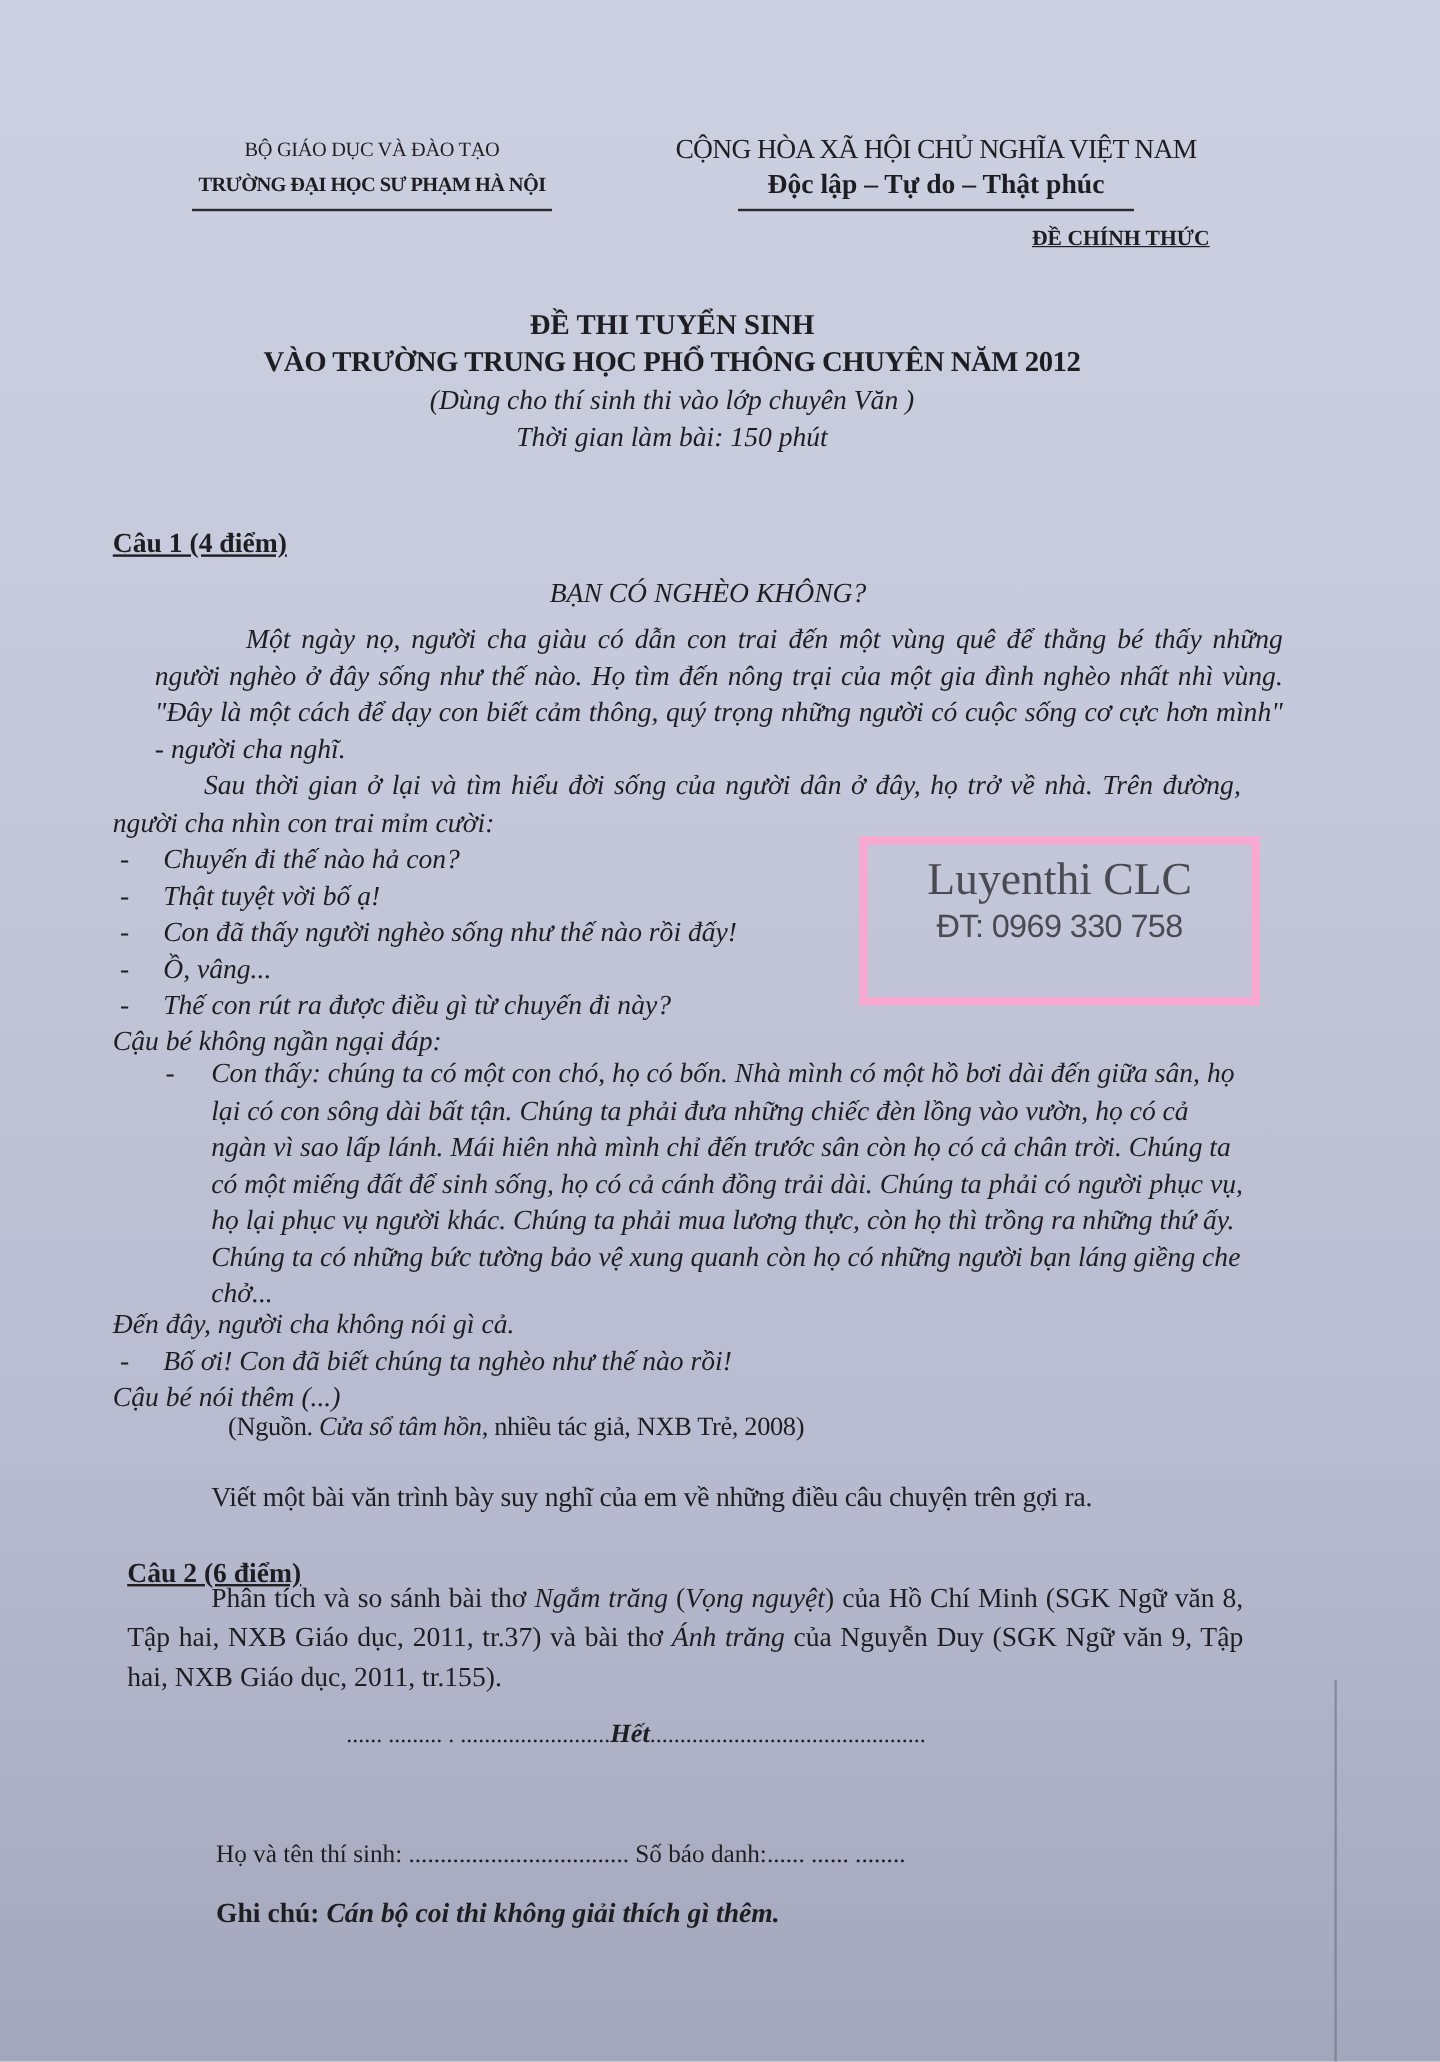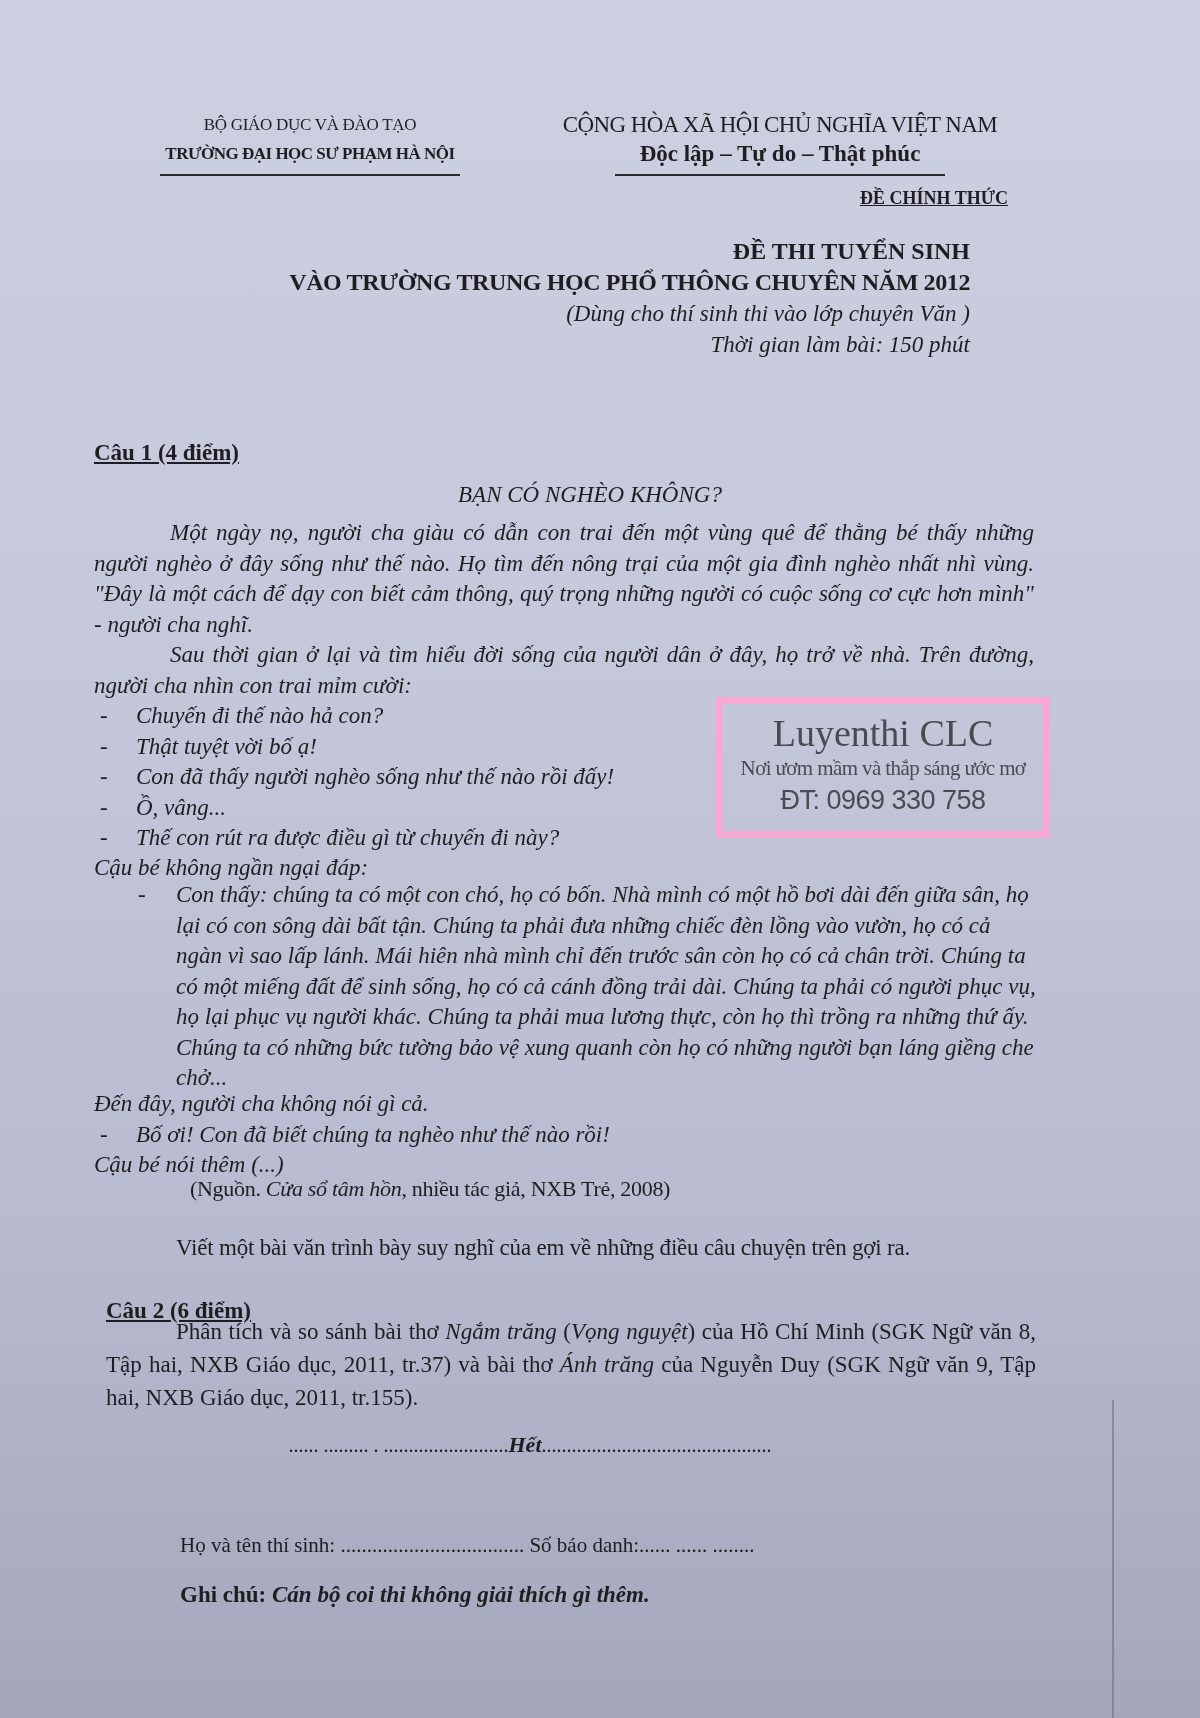--- a/index.html
+++ b/index.html
@@ -54,22 +54,22 @@
       margin: 6px auto 0 auto;
     }
     .official {
       left: 860px; top: 188px;
       font-size: 18px; font-weight: bold;
       text-decoration: underline;
     }
 
     
     .title-block {
-      left: 150px; top: 236px; width: 820px;
-      text-align: right;
+      left: 150px; top: 256px; width: 820px;
+      text-align: center;
       line-height: 31px;
     }
     .title-block .t1 { font-size: 24px; font-weight: bold; }
     .title-block .t2 { font-size: 24px; font-weight: bold; letter-spacing: -0.4px; }
     .title-block .t3 { font-size: 23px; font-weight: bold; }
     .title-block .t4 { font-size: 23px; font-style: italic; }
     .title-block .t5 { font-size: 23px; font-style: italic; }
 
     
     .body-text {
@@ -183,41 +183,40 @@
   <div class="t1">ĐỀ THI TUYỂN SINH</div>
   <div class="t2">VÀO TRƯỜNG TRUNG HỌC PHỔ THÔNG CHUYÊN NĂM 2012</div>
   <div class="t4">(Dùng cho thí sinh thi vào lớp chuyên Văn )</div>
   <div class="t5">Thời gian làm bài: 150 phút</div>
 </div>
 
 <div class="abs q-heading" style="left:94px; top:440px;">Câu 1 (4 điểm)</div>
 
 <div class="abs story-title">BẠN CÓ NGHÈO KHÔNG?</div>
 
-<div class="abs para body-text" style="top:518px;">
+<div class="abs para body-text" style="top:518px;margin-left:35px;">
   <span class="indent"></span><span>Một ngày nọ, người cha giàu có dẫn con trai đến một vùng quê để thằng bé thấy những người nghèo ở đây sống như thế nào. Họ tìm đến nông trại của một gia đình nghèo nhất nhì vùng. "Đây là một cách để dạy con biết cảm thông, quý trọng những người có cuộc sống cơ cực hơn mình" - người cha nghĩ.</span>
 </div>
 
 <div class="abs para body-text" style="top:640px; font-style:italic;">
   <span class="indent"></span><span>Sau thời gian ở lại và tìm hiểu đời sống của người dân ở đây, họ trở về nhà. Trên đường, người cha nhìn con trai mỉm cười:</span>
 </div>
 
 <div class="abs body-text" style="left:94px; top:701px; width:620px;">
   <ul class="dash-list">
     <li>Chuyến đi thế nào hả con?</li>
     <li>Thật tuyệt vời bố ạ!</li>
     <li>Con đã thấy người nghèo sống như thế nào rồi đấy!</li>
     <li>Ồ, vâng...</li>
     <li>Thế con rút ra được điều gì từ chuyến đi này?</li>
   </ul>
 </div>
 
 <div class="abs stamp">
   <div class="s1">Luyenthi CLC</div>
-  <div class="s2">Nơi ươm mầm và thắp sáng ước mơ</div>
   <div class="s3">ĐT: 0969 330 758</div>
 </div>
 
 <div class="abs body-text italic" style="left:94px; top:853px;">Cậu bé không ngần ngại đáp:</div>
 
 <div class="answer-block body-text" style="top:880px;">
   <span class="dash">-</span>
   <span>Con thấy: chúng ta có một con chó, họ có bốn. Nhà mình có một hồ bơi dài đến giữa sân, họ lại có con sông dài bất tận. Chúng ta phải đưa những chiếc đèn lồng vào vườn, họ có cả ngàn vì sao lấp lánh. Mái hiên nhà mình chỉ đến trước sân còn họ có cả chân trời. Chúng ta có một miếng đất để sinh sống, họ có cả cánh đồng trải dài. Chúng ta phải có người phục vụ, họ lại phục vụ người khác. Chúng ta phải mua lương thực, còn họ thì trồng ra những thứ ấy. Chúng ta có những bức tường bảo vệ xung quanh còn họ có những người bạn láng giềng che chở...</span>
 </div>
 

